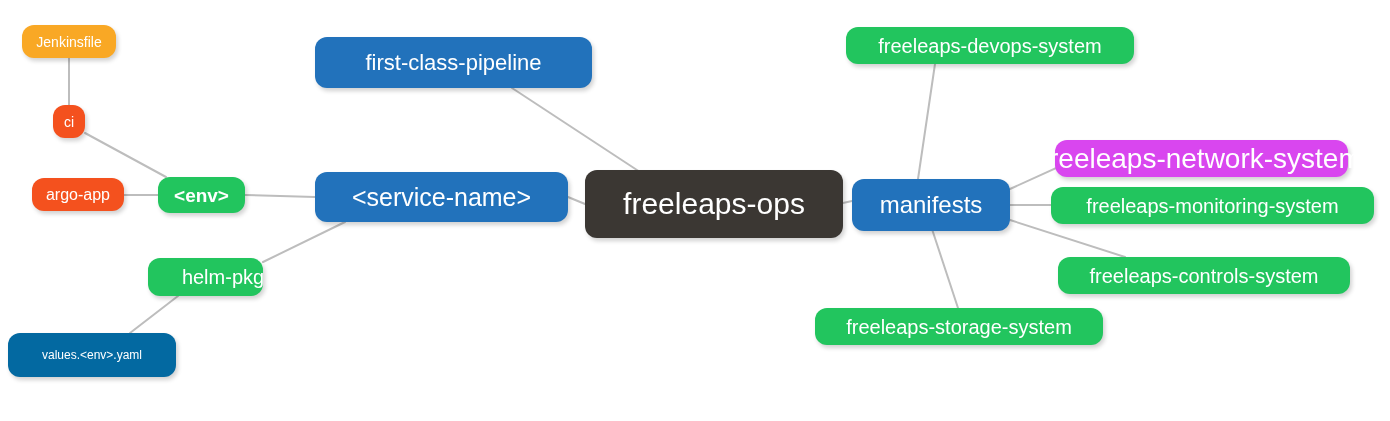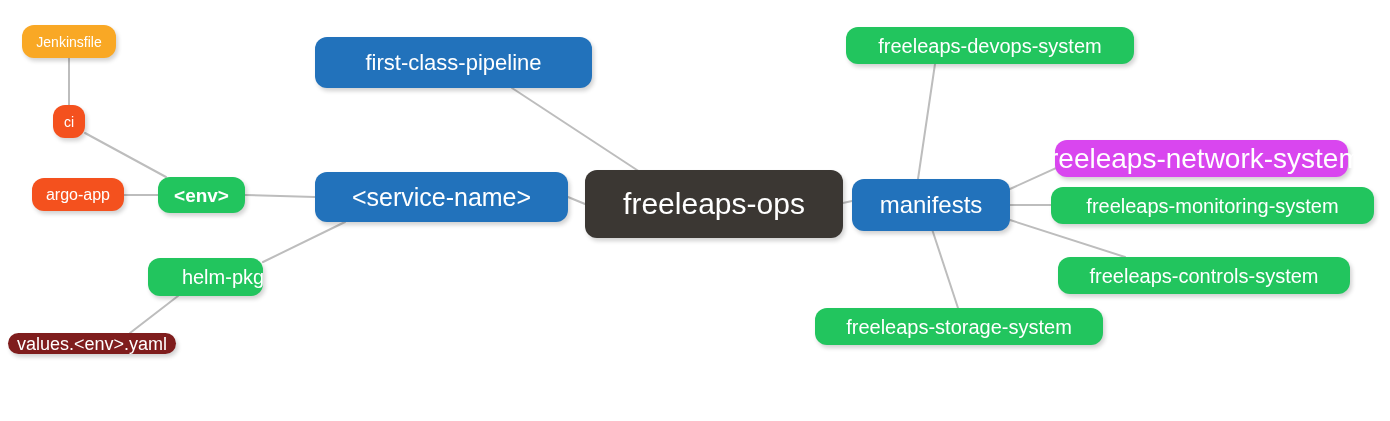--- a/index.html
+++ b/index.html
@@ -84,21 +84,21 @@
       </div>
       <div class="node" style="left: 53px; top: 105px; width: 32px; height: 33px; background: rgb(244, 81, 30); font-size: 14px;">
         <span class="node-label">ci</span>
       </div>
       <div class="node" style="left: 22px; top: 25px; width: 94px; height: 33px; background: rgb(249, 168, 37); font-size: 14px;">
         <span class="node-label">Jenkinsfile</span>
       </div>
       <div class="node" style="left: 32px; top: 178px; width: 92px; height: 33px; background: rgb(244, 81, 30); font-size: 16px;">
         <span class="node-label">argo-app</span>
       </div>
-      <div class="node" style="left: 8px; top: 333px; width: 168px; height: 21px; background: #7f1d1d; font-size: 18px;">
+      <div class="node" style="left: 8px; top: 333px; width: 168px; height: 44px; background: #0369a1; font-size: 12px;">
         <span class="node-label">values.&lt;env&gt;.yaml</span>
       </div>
       <div class="node" style="left: 798px; top: 27px; width: 288px; height: 37px; background: rgb(34, 197, 94); font-size: 20px; margin-left: 48px;">
         <span class="node-label">freeleaps-devops-system</span>
       </div>
       <div class="node" style="left: 1055px; top: 112px; width: 293px; height: 37px; background: #d946ef; font-size: 28px; margin-top: 28px;">
         <span class="node-label">freeleaps-network-system</span>
       </div>
       <div class="node" style="left: 1051px; top: 187px; width: 323px; height: 37px; background: rgb(34, 197, 94); font-size: 20px;">
         <span class="node-label">freeleaps-monitoring-system</span>

